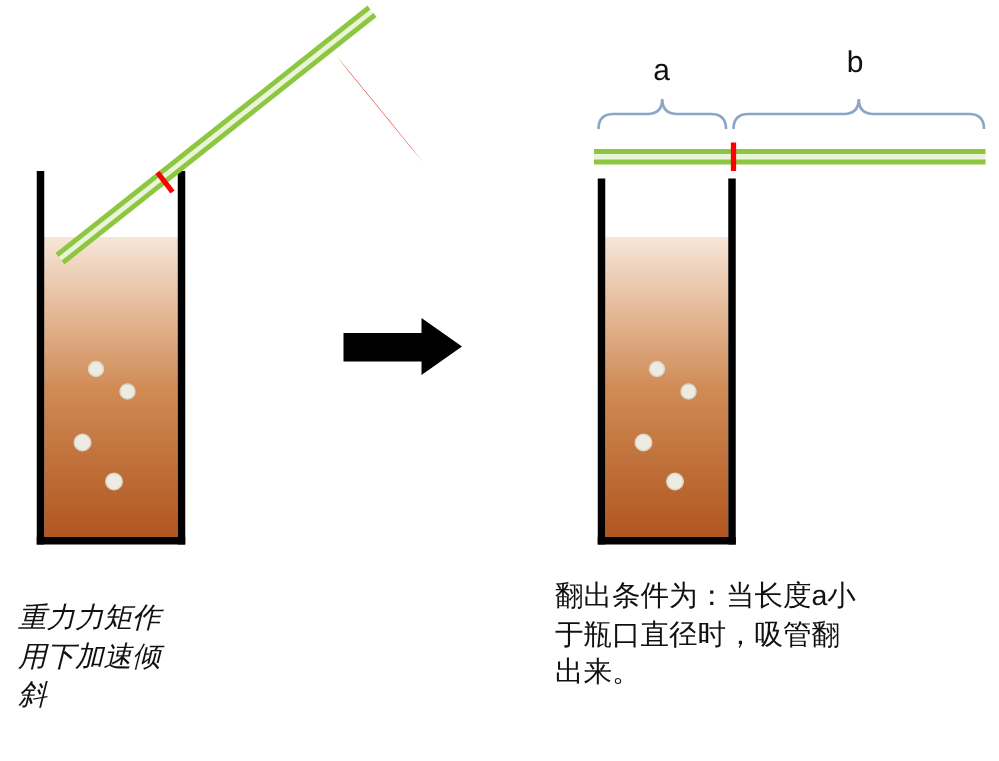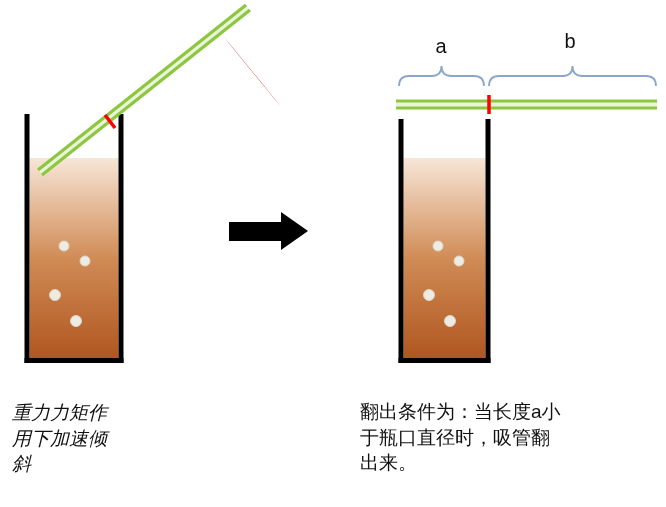--- a/index.html
+++ b/index.html
@@ -13,21 +13,21 @@
   .stage svg{position:absolute;left:0;top:0;}
   .caption{
     position:absolute;
     color:#111111;
     font-size:19px;
     line-height:1.35;
     white-space:normal;
     word-break:break-all;
   }
   #cap-left{left:12px;top:400px;width:102px;font-style:italic;}
-  #cap-right{left:360px;top:385px;width:208px;margin-top:14px;}
+  #cap-right{left:370px;top:385px;width:208px;}
 </style>
 </head>
 <body>
 
 <div class="stage">
 
   <svg width="666" height="507" viewBox="0 0 666 507">
 
     <defs>
       <linearGradient id="liquidGrad" x1="0" y1="0" x2="0" y2="1">

